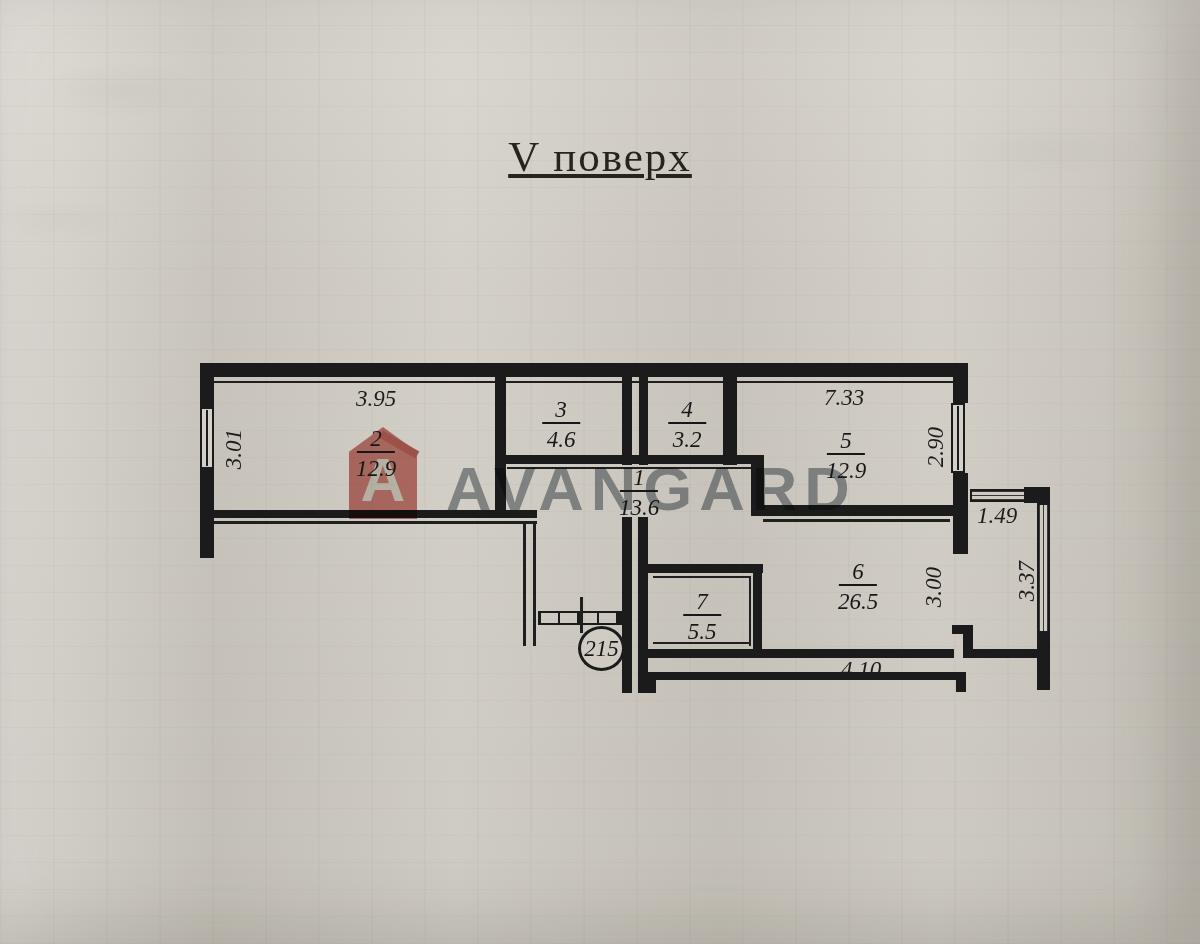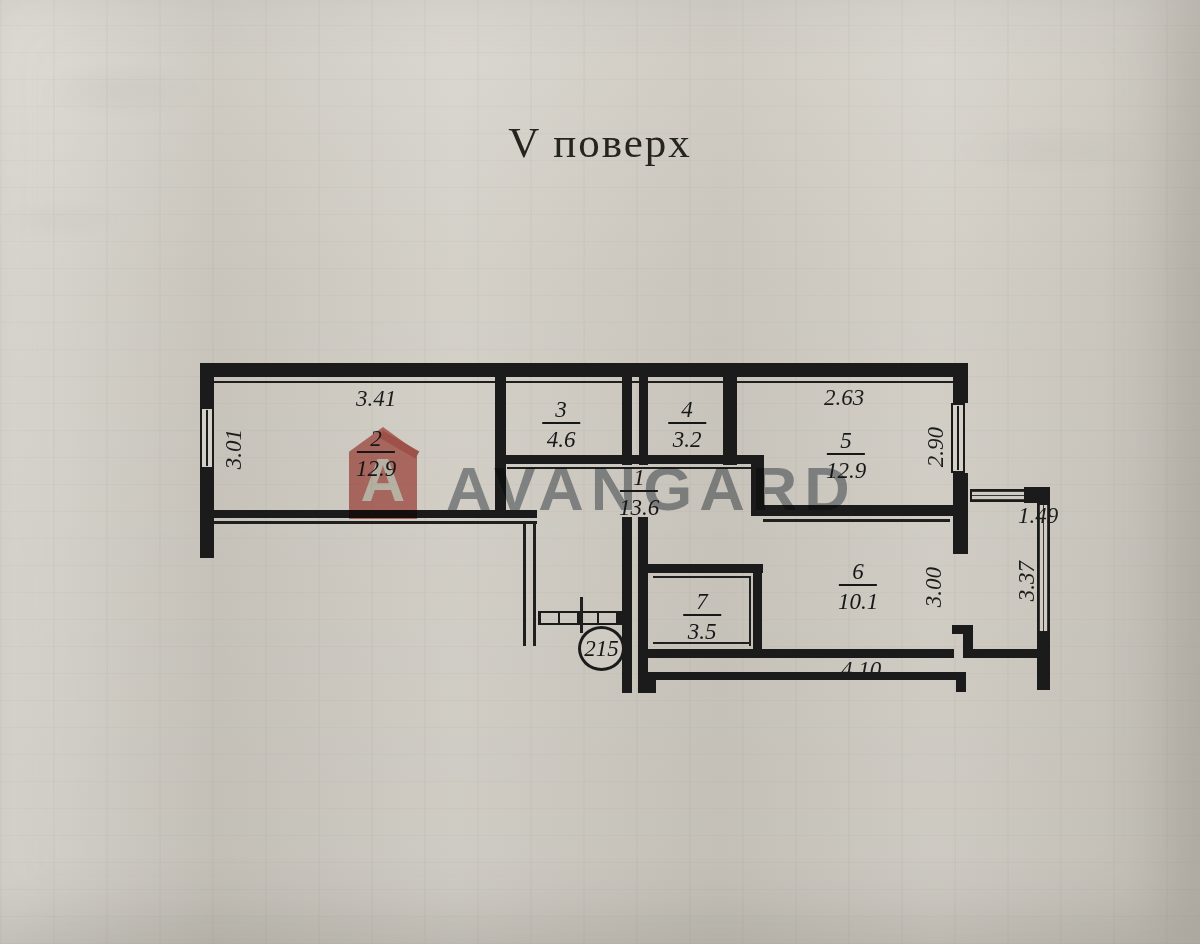--- a/index.html
+++ b/index.html
@@ -28,22 +28,22 @@
   .glaz{position:absolute;border:2px solid #1b1b1b;box-sizing:border-box;z-index:21;}
   .glaz-h{background:#cfcbc2 repeating-linear-gradient(to bottom, rgba(30,30,30,0.85) 0 1.5px, rgba(0,0,0,0) 1.5px 4px);}
   .glaz-v{background:#cfcbc2 repeating-linear-gradient(to right, rgba(30,30,30,0.85) 0 1.5px, rgba(0,0,0,0) 1.5px 4px);}
   .threshold{
     position:absolute;box-sizing:border-box;z-index:20;
     border:2.5px solid #1b1b1b;border-left-width:3px;border-right-width:3px;
     background:repeating-linear-gradient(to right, rgba(0,0,0,0) 0 17px, #1b1b1b 17px 19.5px);
   }
   
   .title{
-    position:absolute;left:600px;top:118px;transform:translateX(-50%);
-    font:400 43px "Liberation Serif",serif;color:#26241f;letter-spacing:2px;z-index:30;white-space:nowrap;
+    position:absolute;left:600px;top:132px;transform:translateX(-50%);
+    font:400 43px "Liberation Serif",serif;color:#26241f;letter-spacing:2px;z-index:30;white-space:nowrap;text-decoration:underline;
   }
   .room-label{
     position:absolute;transform:translateX(-50%);text-align:center;
     font:italic 23px "Liberation Serif",serif;color:#171717;z-index:40;line-height:1.02;
   }
   .room-label .num{display:inline-block;padding:0 13px 1px 13px;border-bottom:2.5px solid #171717;}
   .room-label .area{padding-top:4px;white-space:nowrap;}
   .dim{
     position:absolute;font:italic 23px "Liberation Serif",serif;color:#1c1c1c;
     transform:translate(-50%,-50%);z-index:40;white-space:nowrap;
@@ -166,31 +166,31 @@
     <div class="room-label" style="left:687px;top:398px">
       <div class="num">4</div>
       <div class="area">3.2</div>
     </div>
     <div class="room-label" style="left:846px;top:429px">
       <div class="num">5</div>
       <div class="area">12.9</div>
     </div>
     <div class="room-label" style="left:858px;top:560px">
       <div class="num">6</div>
-      <div class="area">10.1</div>
+      <div class="area">26.5</div>
     </div>
     <div class="room-label" style="left:702px;top:590px">
       <div class="num">7</div>
-      <div class="area">3.5</div>
+      <div class="area">5.5</div>
     </div>
 
-    <div class="dim" style="left:376px;top:399px">3.41</div>
+    <div class="dim" style="left:376px;top:399px">3.95</div>
     <div class="dim vert" style="left:234px;top:449px">3.01</div>
-    <div class="dim" style="left:844px;top:398px">2.63</div>
+    <div class="dim" style="left:844px;top:398px">7.33</div>
     <div class="dim vert" style="left:936px;top:447px">2.90</div>
-    <div class="dim" style="left:1038px;top:516px">1.49</div>
+    <div class="dim" style="left:997px;top:516px">1.49</div>
     <div class="dim vert" style="left:1027px;top:581px">3.37</div>
     <div class="dim vert" style="left:934px;top:587px">3.00</div>
     <div class="dim" style="left:861px;top:670px">4.10</div>
 
     <div class="apt-circle">215</div>
   </div>
 </div>
 
 </body></html>

